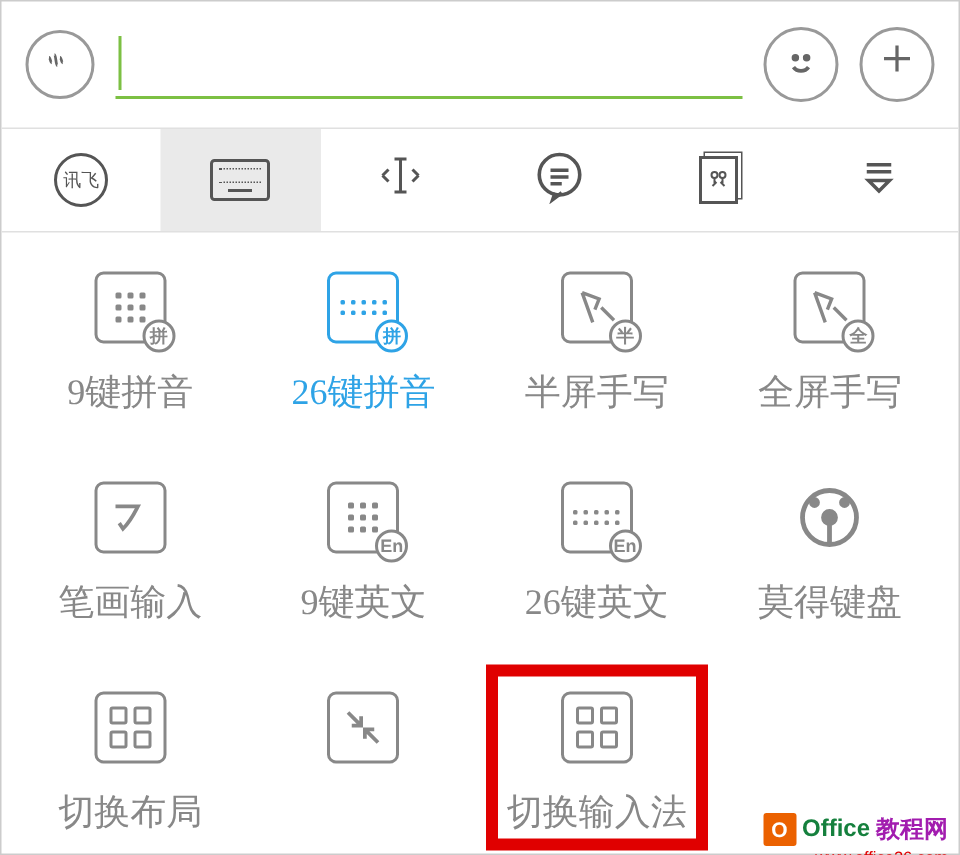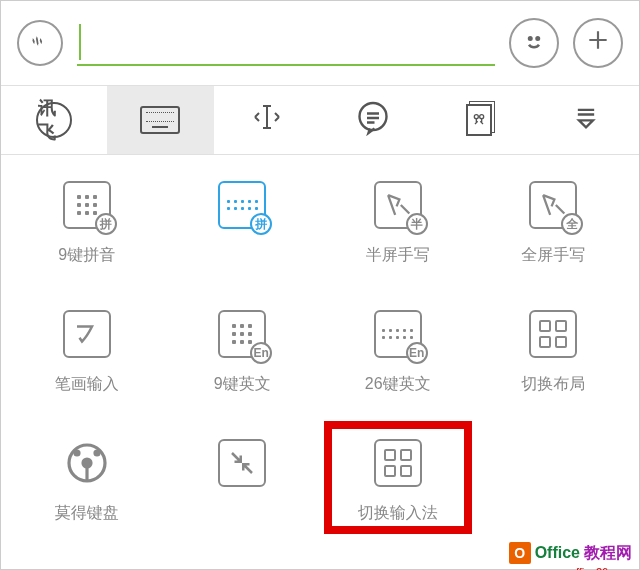--- a/index.html
+++ b/index.html
@@ -69,22 +69,22 @@
       background: #eaeaea;
     }
     .ifly-badge {
       border: 2px solid #555;
       border-radius: 50%;
       width: 36px;
       height: 36px;
       display: flex;
       align-items: center;
       justify-content: center;
-      font-size: 18px;
-      font-weight: bold;
+      font-size: 12px;
+      font-weight: normal;
     }
     .kb-outline {
       width: 40px;
       height: 28px;
       border: 2px solid #555;
       border-radius: 3px;
       position: relative;
     }
     .kb-outline::before {
       content: "";
@@ -130,22 +130,23 @@
       width: 52px;
       height: 52px;
       display: flex;
       align-items: center;
       justify-content: center;
       color: #888;
     }
     .cell.accent .cell-icon { color: #2ea3e6; }
     .cell.accent .cell-label { color: #2ea3e6; }
     .cell-label {
-      font-size: 16px;
+      font-size: 24px;
       color: #888;
+      font-family: Liberation Serif, serif;
     }
     .red-box {
       position: absolute;
       border: 8px solid #e00000;
       top: -16px;
       left: 4px;
       right: 4px;
       bottom: -10px;
       pointer-events: none;
     }
@@ -335,20 +336,21 @@
             <span></span>
             <span></span>
             <span></span>
             <span></span>
             <span></span>
             <span></span>
           </div>
         <div class="badge-corner">拼</div>
       </div>
     </div>
+    <div class="cell-label">26键拼音</div>
   </div>
 
   <div class="cell">
     <div class="cell-icon hand-shape">
       <div class="sq">
         <svg viewBox="0 0 24 24" fill="none" stroke="currentColor" stroke-width="1.6">
           <path d="M5 5l5 14M5 5l8 3-2 5"></path>
           <path d="M14 12l6 6"></path>
         </svg>
         <div class="badge-corner">半</div>
@@ -413,50 +415,50 @@
             <span></span>
             <span></span>
             <span></span>
             <span></span>
             <span></span>
           </div>
         <div class="badge-corner">En</div>
       </div>
     </div>
     <div class="cell-label">26键英文</div>
-  </div>
-
-  <div class="cell">
-    <div class="cell-icon">
-      <div class="sq">
-        <div class="grid4">
-            <span></span>
-            <span></span>
-            <span></span>
-            <span></span>
-          </div>
-      </div>
-    </div>
-    <div class="cell-label">切换布局</div>
   </div>
 
   <div class="cell">
     <div class="cell-icon">
       <svg viewBox="0 0 24 24" fill="none" stroke="currentColor" stroke-width="1.6">
         <circle cx="12" cy="12" r="9"></circle>
         <circle cx="12" cy="12" r="2" fill="currentColor"></circle>
         <circle cx="7" cy="7" r="1" fill="currentColor"></circle>
         <circle cx="17" cy="7" r="1" fill="currentColor"></circle>
         <path d="M12 14v7"></path>
       </svg>
     </div>
     <div class="cell-label">莫得键盘</div>
   </div>
 
   <div class="cell">
+    <div class="cell-icon">
+      <div class="sq">
+        <div class="grid4">
+            <span></span>
+            <span></span>
+            <span></span>
+            <span></span>
+          </div>
+      </div>
+    </div>
+    <div class="cell-label">切换布局</div>
+  </div>
+
+  <div class="cell">
     <div class="cell-icon arrow-in">
       <div class="sq">
         <svg viewBox="0 0 24 24" fill="none" stroke="currentColor" stroke-width="2">
           <path d="M4 4l7 7M11 6v5H6M20 20l-7-7M13 18v-5h5"></path>
         </svg>
       </div>
     </div>
   </div>
 
   <div class="cell">

